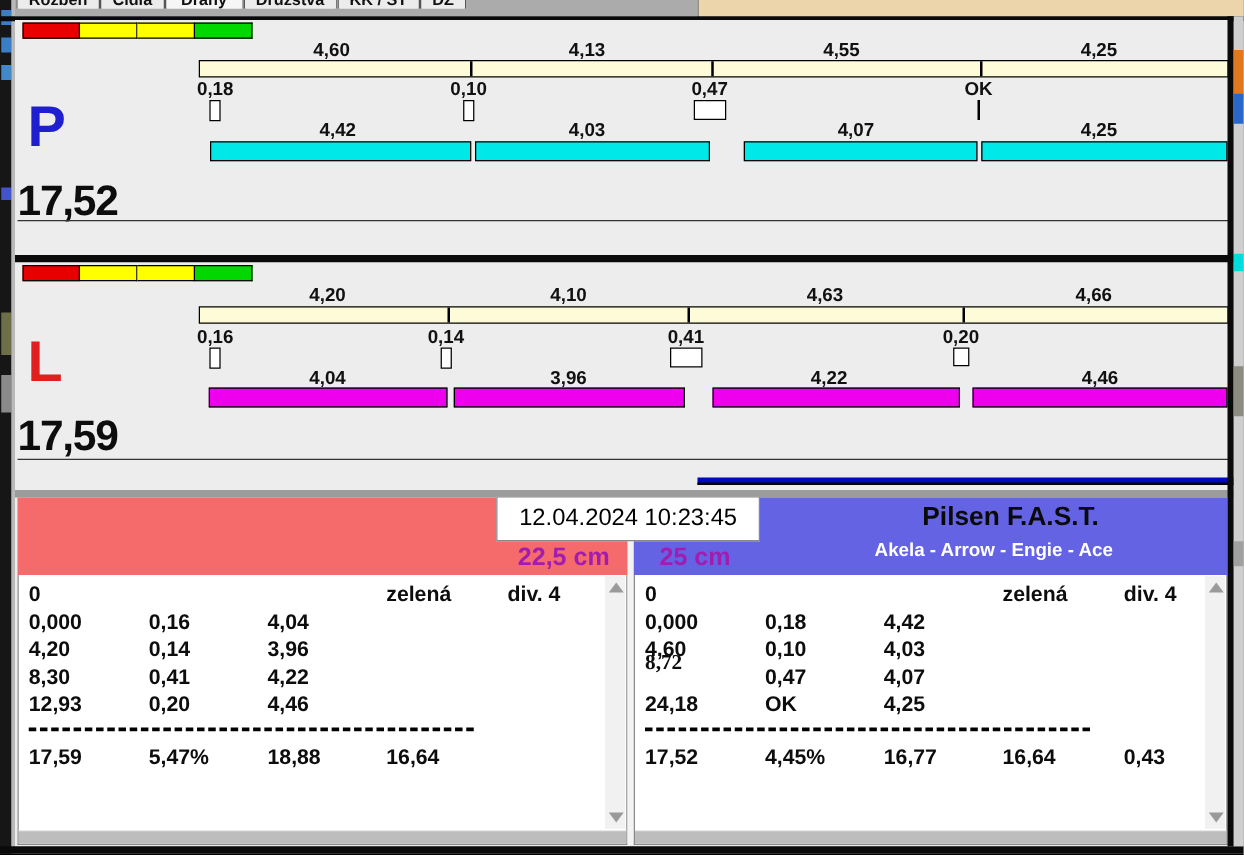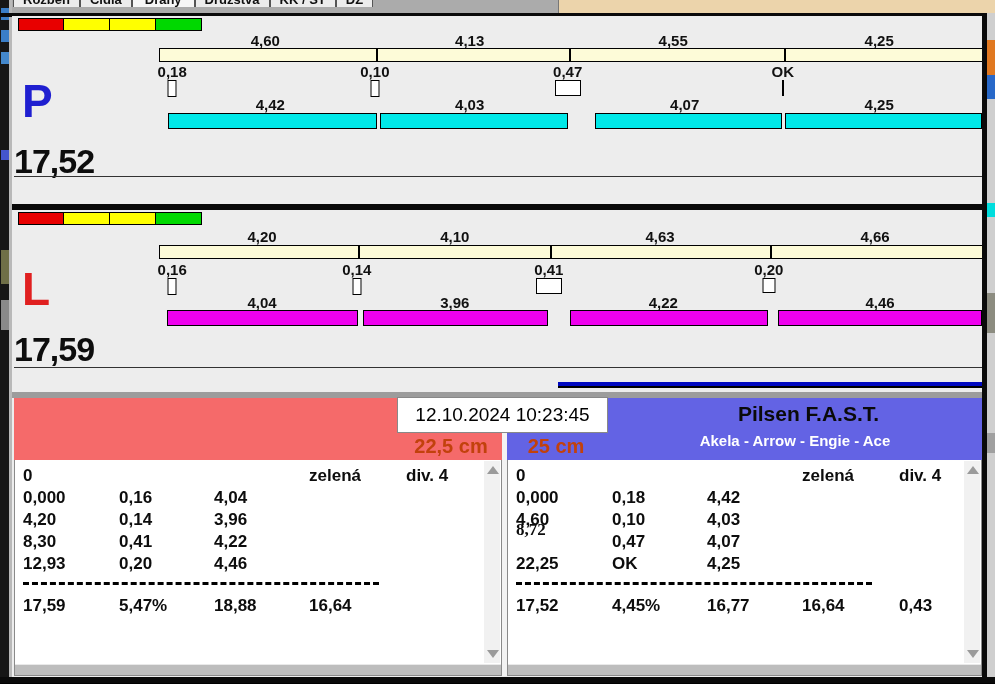--- a/index.html
+++ b/index.html
@@ -43,21 +43,21 @@
   .sep-thick{left:12px;top:204px;width:975px;height:6px;background:#0a0a0a;}
   .sep-blue{left:558px;top:382px;width:429px;height:6px;background:#0008c0;border-bottom:2px solid #000;}
   .sep-gray{left:12px;top:392px;width:975px;height:6px;background:#9c9c9c;}
 
   
   .team-head{top:398px;height:62px;}
   .team-head .title{position:absolute;top:4px;font-size:21px;font-weight:bold;color:#0a0a0a;text-align:center;}
   .team-head .dogs{position:absolute;top:34px;font-size:15px;font-weight:bold;color:#fff;text-align:center;}
   .datetime-box{left:397px;top:397px;width:211px;height:36px;background:#fff;border:1px solid #888;z-index:5;
     font-size:19px;color:#000;text-align:center;line-height:34px;white-space:nowrap;}
-  .cm-label{top:433px;height:20px;font-size:20px;font-weight:bold;color:#c2410c;text-align:center;z-index:6;line-height:26px;}
+  .cm-label{top:433px;height:20px;font-size:20px;font-weight:bold;color:#a21caf;text-align:center;z-index:6;line-height:26px;}
 
   
   .rtable{top:460px;height:216px;background:#fff;border:1px solid #8a8a8a;border-top:none;}
   .rtable .cell{position:absolute;font-size:17px;font-weight:bold;color:#0d0d0d;white-space:nowrap;}
   .dashline{position:absolute;left:8px;width:356px;border-top:3px dashed #000;}
   .vscroll{position:absolute;top:1px;right:1px;width:16px;bottom:12px;background:#f1f1f1;}
   .arrow-up,.arrow-down{position:absolute;left:3px;width:0;height:0;border-left:6px solid transparent;border-right:6px solid transparent;}
   .arrow-up{top:5px;border-bottom:8px solid #9a9a9a;}
   .arrow-down{bottom:5px;border-top:8px solid #9a9a9a;}
   .hscroll{position:absolute;left:0;right:0;bottom:0;height:11px;background:#bdbdbd;border-top:1px solid #e9e9e9;}
@@ -168,21 +168,21 @@
   <div class="abs sep-blue"></div>
   <div class="abs sep-gray"></div>
 
   <div class="abs team-head" style="left: 14px; width: 489px; background: rgb(245, 106, 106);" id="head-0">
   </div>
   <div class="abs team-head" style="left: 503px; width: 479px; background: rgb(99, 99, 228);" id="head-1">
     <div class="title" style="left:105px;right:0;padding-left:27px;">Pilsen F.A.S.T.</div>
     <div class="dogs" style="left:105px;right:0;">Akela - Arrow - Engie - Ace</div>
   </div>
 
-  <div class="abs datetime-box">12.10.2024 10:23:45</div>
+  <div class="abs datetime-box">12.04.2024 10:23:45</div>
   <div class="abs cm-label" style="left:399px;width:104px;">22,5 cm</div>
   <div class="abs cm-label" style="left:505px;width:102px;">25 cm</div>
 
   <div id="table-0" class="abs rtable" style="left:14px;width:488px;">
       <div class="cell" style="left: 8px; top: 6px;">0</div>
       <div class="cell" style="left: 294px; top: 6px;">zelená</div>
       <div class="cell" style="left: 391px; top: 6px;">div. 4</div>
       <div class="cell" style="left: 8px; top: 28px;">0,000</div>
       <div class="cell" style="left: 104px; top: 28px;">0,16</div>
       <div class="cell" style="left: 199px; top: 28px;">4,04</div>
@@ -213,21 +213,21 @@
       <div class="cell" style="left: 391px; top: 6px;">div. 4</div>
       <div class="cell" style="left: 8px; top: 28px;">0,000</div>
       <div class="cell" style="left: 104px; top: 28px;">0,18</div>
       <div class="cell" style="left: 199px; top: 28px;">4,42</div>
       <div class="cell" style="left: 8px; top: 50px;">4,60</div>
       <div class="cell" style="left: 104px; top: 50px;">0,10</div>
       <div class="cell" style="left: 199px; top: 50px;">4,03</div>
       <div class="cell" style="left: 8px; top: 60px; font-family: Liberation Serif, serif;">8,72</div>
       <div class="cell" style="left: 104px; top: 72px;">0,47</div>
       <div class="cell" style="left: 199px; top: 72px;">4,07</div>
-      <div class="cell" style="left: 8px; top: 94px;">22,25</div>
+      <div class="cell" style="left: 8px; top: 94px;">24,18</div>
       <div class="cell" style="left: 104px; top: 94px;">OK</div>
       <div class="cell" style="left: 199px; top: 94px;">4,25</div>
       <div class="dashline" style="top: 122px;"></div>
       <div class="cell" style="left: 8px; top: 136px;">17,52</div>
       <div class="cell" style="left: 104px; top: 136px;">4,45%</div>
       <div class="cell" style="left: 199px; top: 136px;">16,77</div>
       <div class="cell" style="left: 294px; top: 136px;">16,64</div>
       <div class="cell" style="left: 391px; top: 136px;">0,43</div>
       <div class="vscroll">
         <div class="arrow-up"></div>

